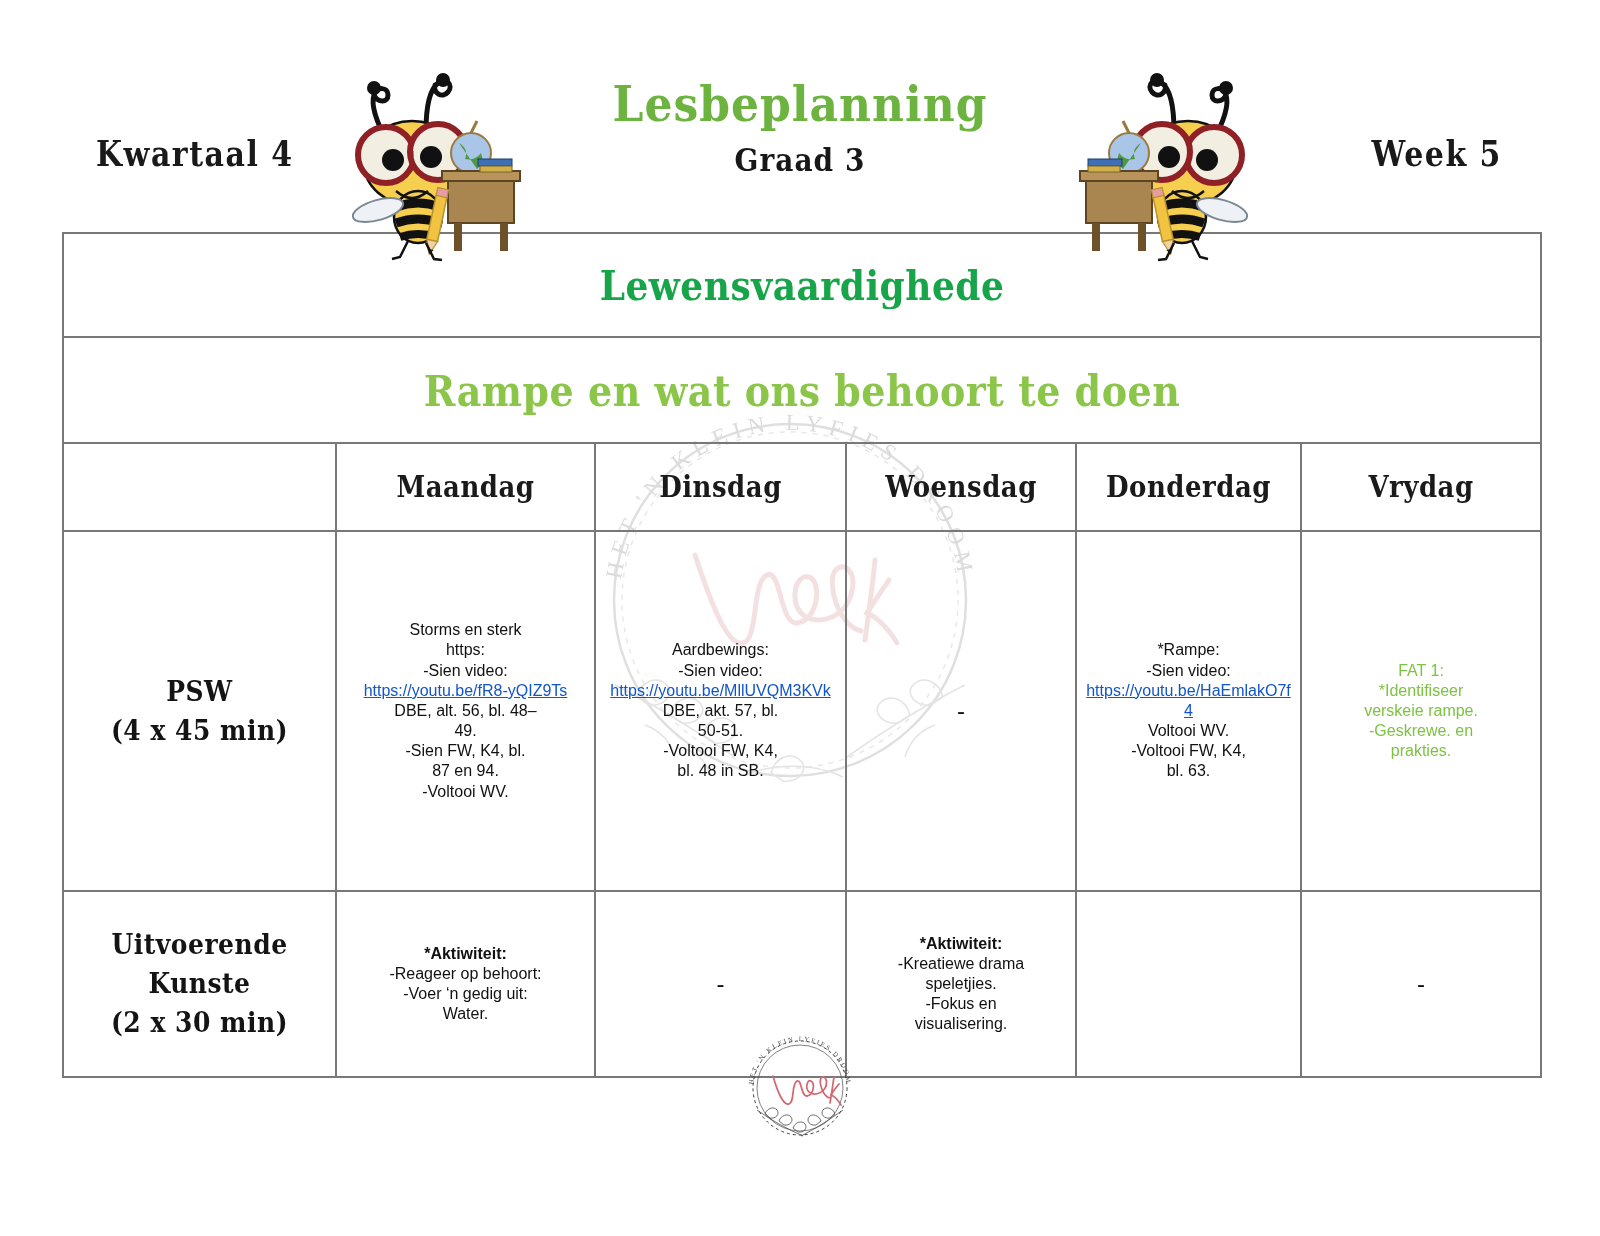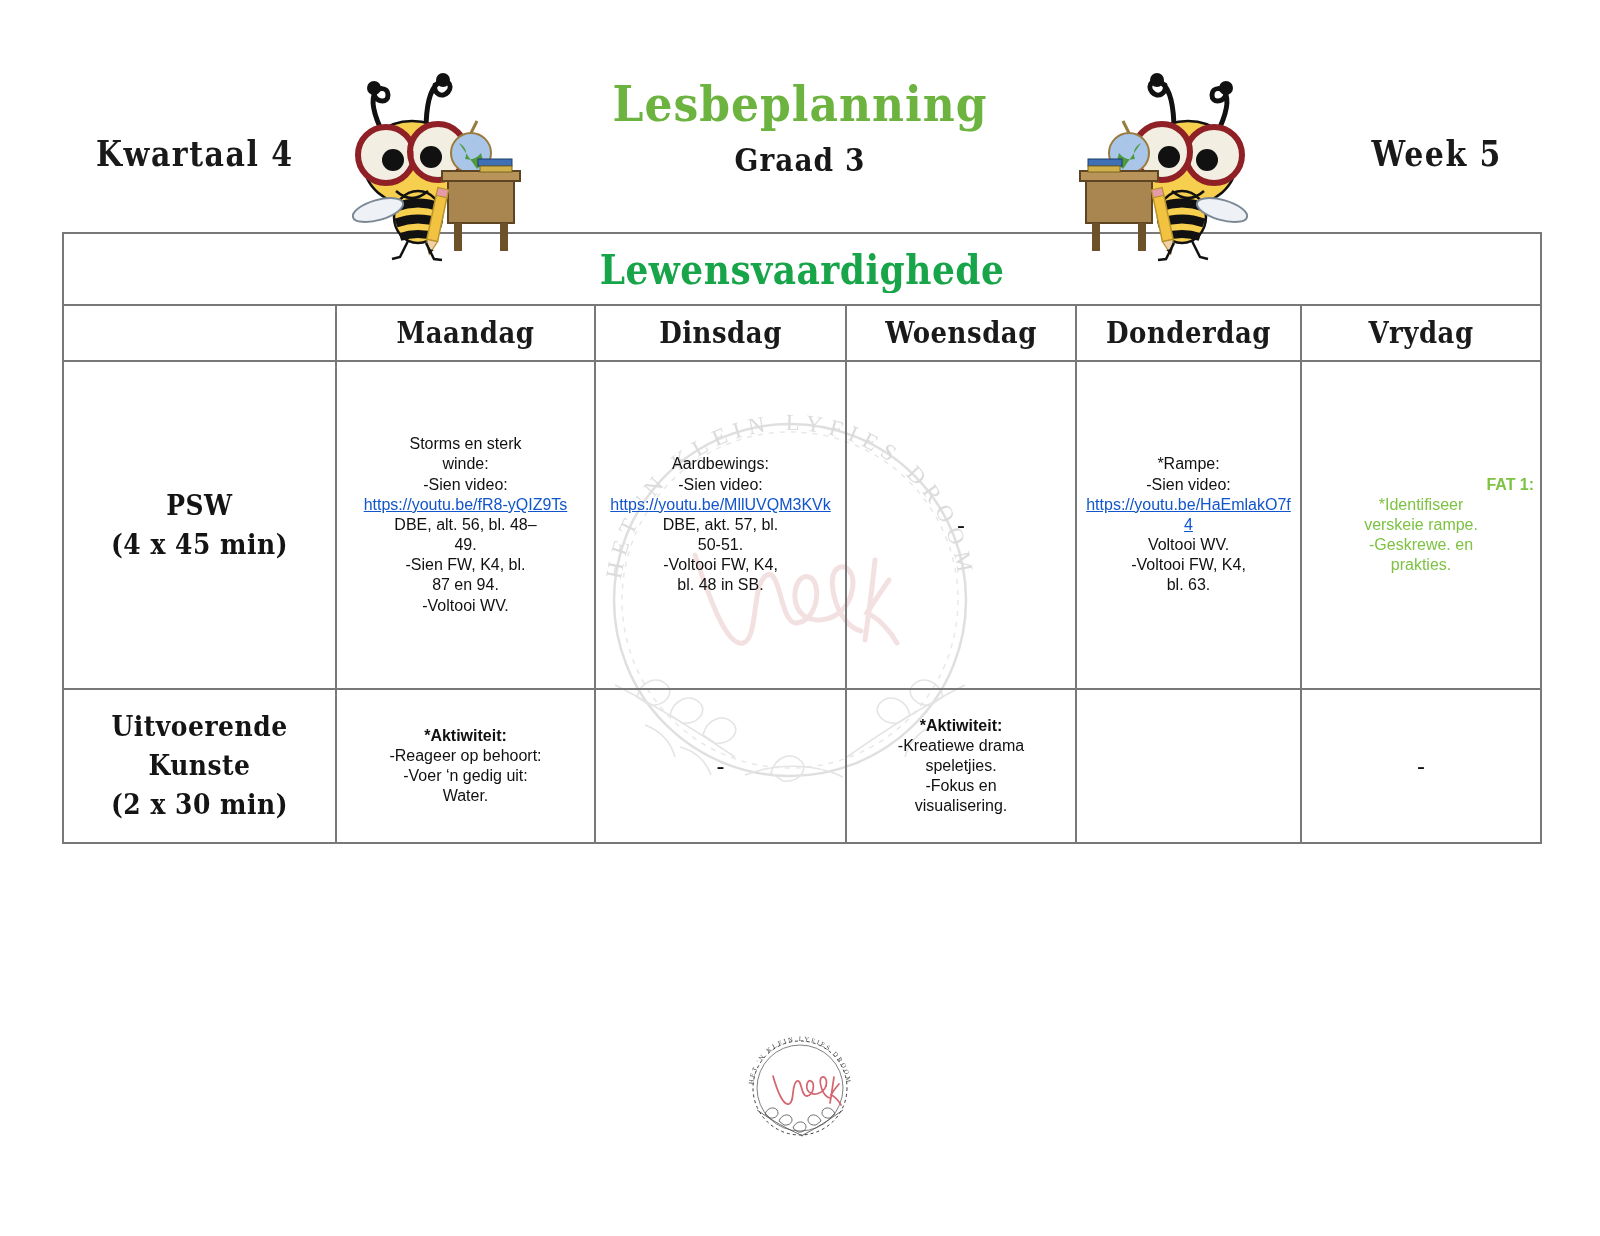--- a/index.html
+++ b/index.html
@@ -95,21 +95,21 @@
   }
   table.plan {
     border-collapse: collapse;
     width: 1478px;
     table-layout: fixed;
   }
   table.plan td, table.plan th {
     border: 2px solid #787878;
     vertical-align: middle;
     text-align: center;
-    padding: 4px 6px;
+    padding: 20px 6px;
     background: transparent;
   }
   .col-label { width: 273px; }
   .col-ma { width: 259px; }
   .col-di { width: 251px; }
   .col-wo { width: 230px; }
   .col-do { width: 225px; }
   .col-vr { width: 240px; }
 
   .row-subject td {
@@ -164,21 +164,21 @@
     color: #111111;
   }
   .cell-body .ln { display: block; }
   .cell-body a.link {
     color: #1155cc;
     text-decoration: underline;
     word-break: break-all;
   }
   .bold { font-weight: 700; }
   .green-fat { color: #7dc242; }
-  .green-fat .bold { color: #7dc242; font-weight: 700; text-align: right; }
+  .green-fat .bold { color: #7dc242; font-weight: 400; }
 
   .row-psw td { height: 318px; }
   .row-uk-header td { height: 100px; }
   .row-uk td { height: 144px; }
 
   .uk-header-block {
     font-family: "Liberation Sans", sans-serif;
     font-size: 24px;
     line-height: 1.3;
     color: #111;
@@ -362,20 +362,25 @@
         <col class="col-vr">
     </colgroup>
 
     <tbody>
         <tr class="row-subject">
       <td colspan="6">
         <span class="subject-text">Lewensvaardighede</span>
       </td>
     </tr>
 
+    <tr class="row-theme">
+      <td colspan="6">
+        <span class="theme-text">Rampe en wat ons behoort te doen</span>
+      </td>
+    </tr>
 
     <tr class="row-days">
       <td></td>
       <td><span class="dayname">Maandag</span></td>
       <td><span class="dayname">Dinsdag</span></td>
       <td><span class="dayname">Woensdag</span></td>
       <td><span class="dayname">Donderdag</span></td>
       <td><span class="dayname">Vrydag</span></td>
     </tr>
 
@@ -383,21 +388,21 @@
       <td>
         <span class="rowlabel">
           <span>PSW</span><br>
           <span>(4 x 45 min)</span>
         </span>
       </td>
 
       <td>
         <div class="cell-body">
           <span class="ln">Storms en sterk</span>
-          <span class="ln">winde:</span>
+          <span class="ln">https:</span>
           <span class="ln">-Sien video:</span>
           <a class="link ln" href="#">https://youtu.be/fR8-yQIZ9Ts</a>
           <span class="ln">DBE, alt. 56, bl. 48–</span>
           <span class="ln">49.</span>
           <span class="ln">-Sien FW, K4, bl.</span>
           <span class="ln">87 en 94.</span>
           <span class="ln">-Voltooi WV.</span>
         </div>
       </td>
 

